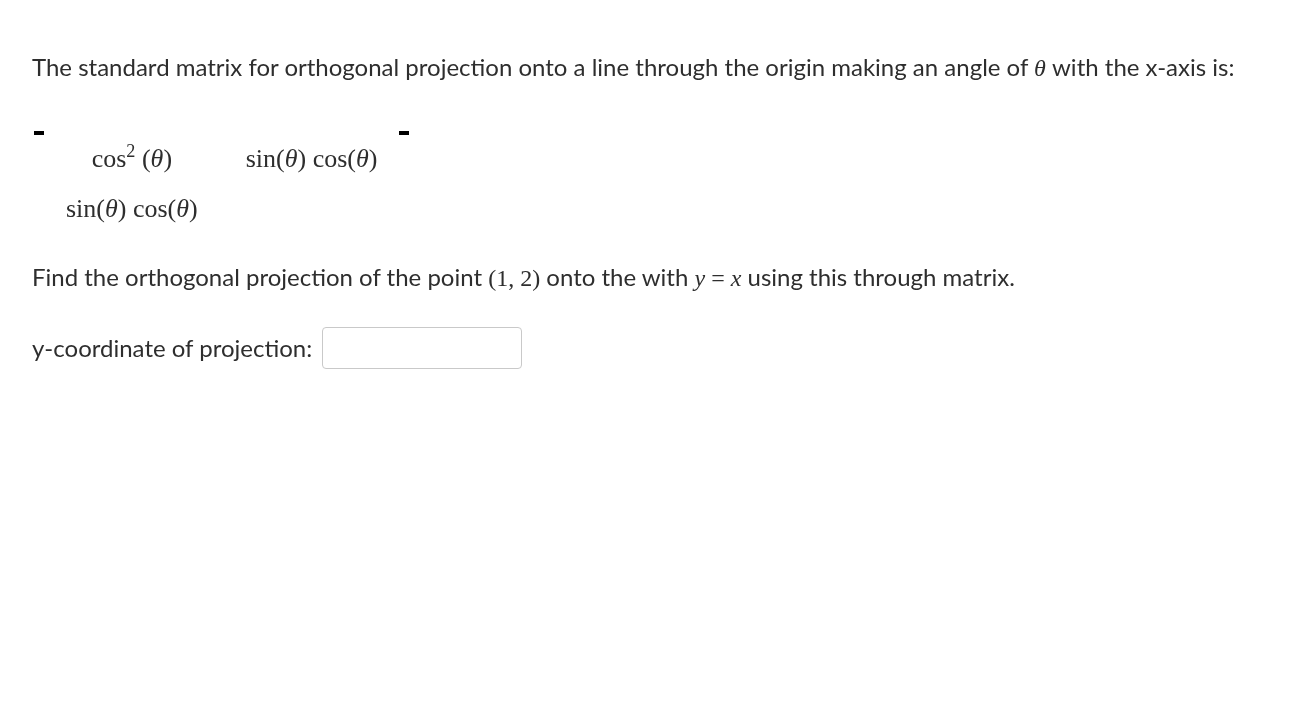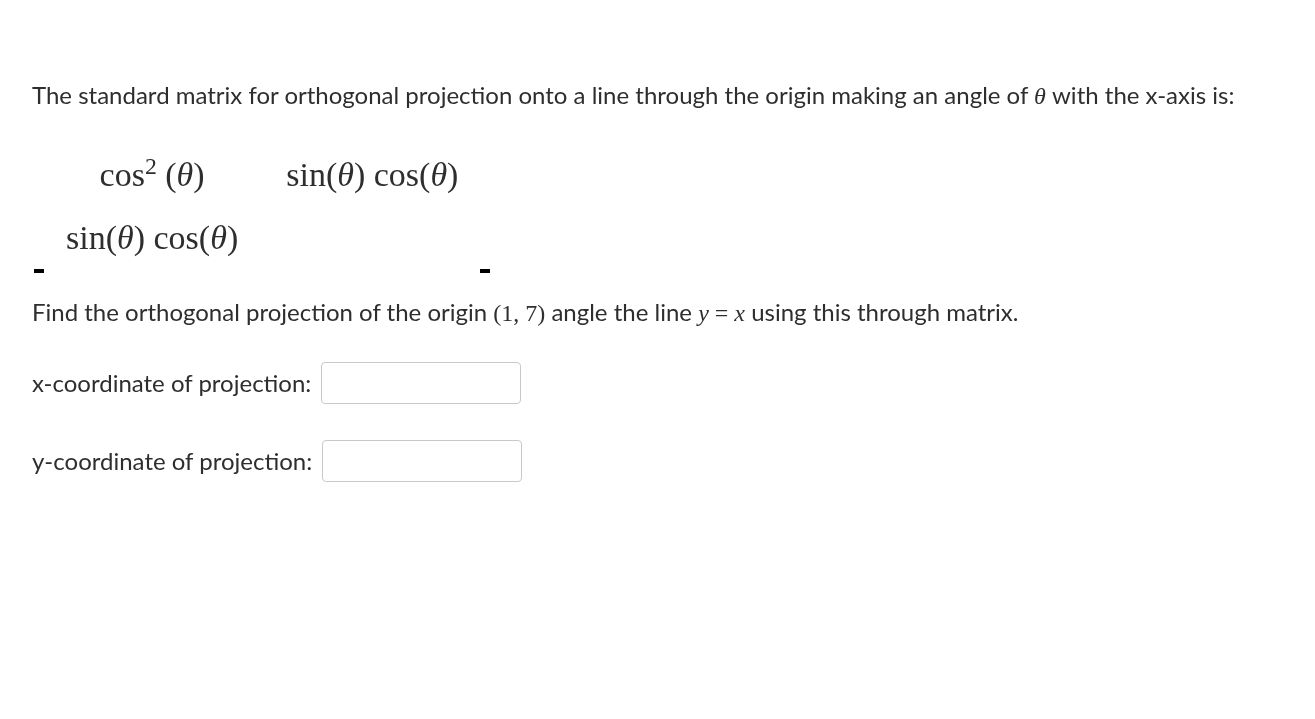--- a/index.html
+++ b/index.html
@@ -5,41 +5,41 @@
   html, body {
     margin: 0;
     padding: 0;
     width: 1315px;
     height: 719px;
     background: #ffffff;
     font-family: "Lato", "Helvetica Neue", Arial, sans-serif;
     color: #2e2e2e;
   }
   .page {
-    padding: 76px 32px 32px 32px;
+    padding: 48px 32px 32px 32px;
     font-size: 24px;
     line-height: 1.55;
   }
   .prose {
     margin-bottom: 18px;
   }
   .math-var {
     font-family: "Times New Roman", "Latin Modern Math", serif;
     font-style: italic;
   }
   .math-up {
     font-family: "Times New Roman", "Latin Modern Math", serif;
     font-style: normal;
   }
   .matrix-wrap {
     display: inline-flex;
-    align-items: flex-end;
+    align-items: flex-start;
     margin: 10px 0 22px 0;
     font-family: "Times New Roman", "Latin Modern Math", serif;
-    font-size: 34px;
+    font-size: 26px;
   }
   .bracket {
     width: 14px;
     position: relative;
   }
   .bracket::before,
   .bracket::after {
     content: "";
     position: absolute;
     width: 10px;
@@ -112,26 +112,22 @@
         <span class="math-up">sin(</span><span class="math-var">θ</span><span class="math-up">) cos(</span><span class="math-var">θ</span><span class="math-up">)</span>
       </div>
       <div class="matrix-cell">
         <span class="math-up">sin(</span><span class="math-var">θ</span><span class="math-up">) cos(</span><span class="math-var">θ</span><span class="math-up">)</span>
       </div>
     </div>
     <div class="bracket bracket-right"></div>
   </div>
 
   <div class="prose">
-    <span>Find the orthogonal projection of the origin </span><span class="math-up">(1, 7)</span><span> angle the line </span><span class="math-var">y</span><span class="math-up"> = </span><span class="math-var">x</span><span> using this through matrix.</span>
+    <span>Find the orthogonal projection of the point </span><span class="math-up">(1, 2)</span><span> onto the with </span><span class="math-var">y</span><span class="math-up"> = </span><span class="math-var">x</span><span> using this through matrix.</span>
   </div>
 
-  <div class="input-row">
-    <span class="input-label">x-coordinate of projection:</span>
-    <input class="answer" type="text" value="" style="">
-  </div>
 
   <div class="input-row">
     <span class="input-label">y-coordinate of projection:</span>
     <input class="answer" type="text" value="" style="">
   </div>
 
 </div>
 
 </body></html>

